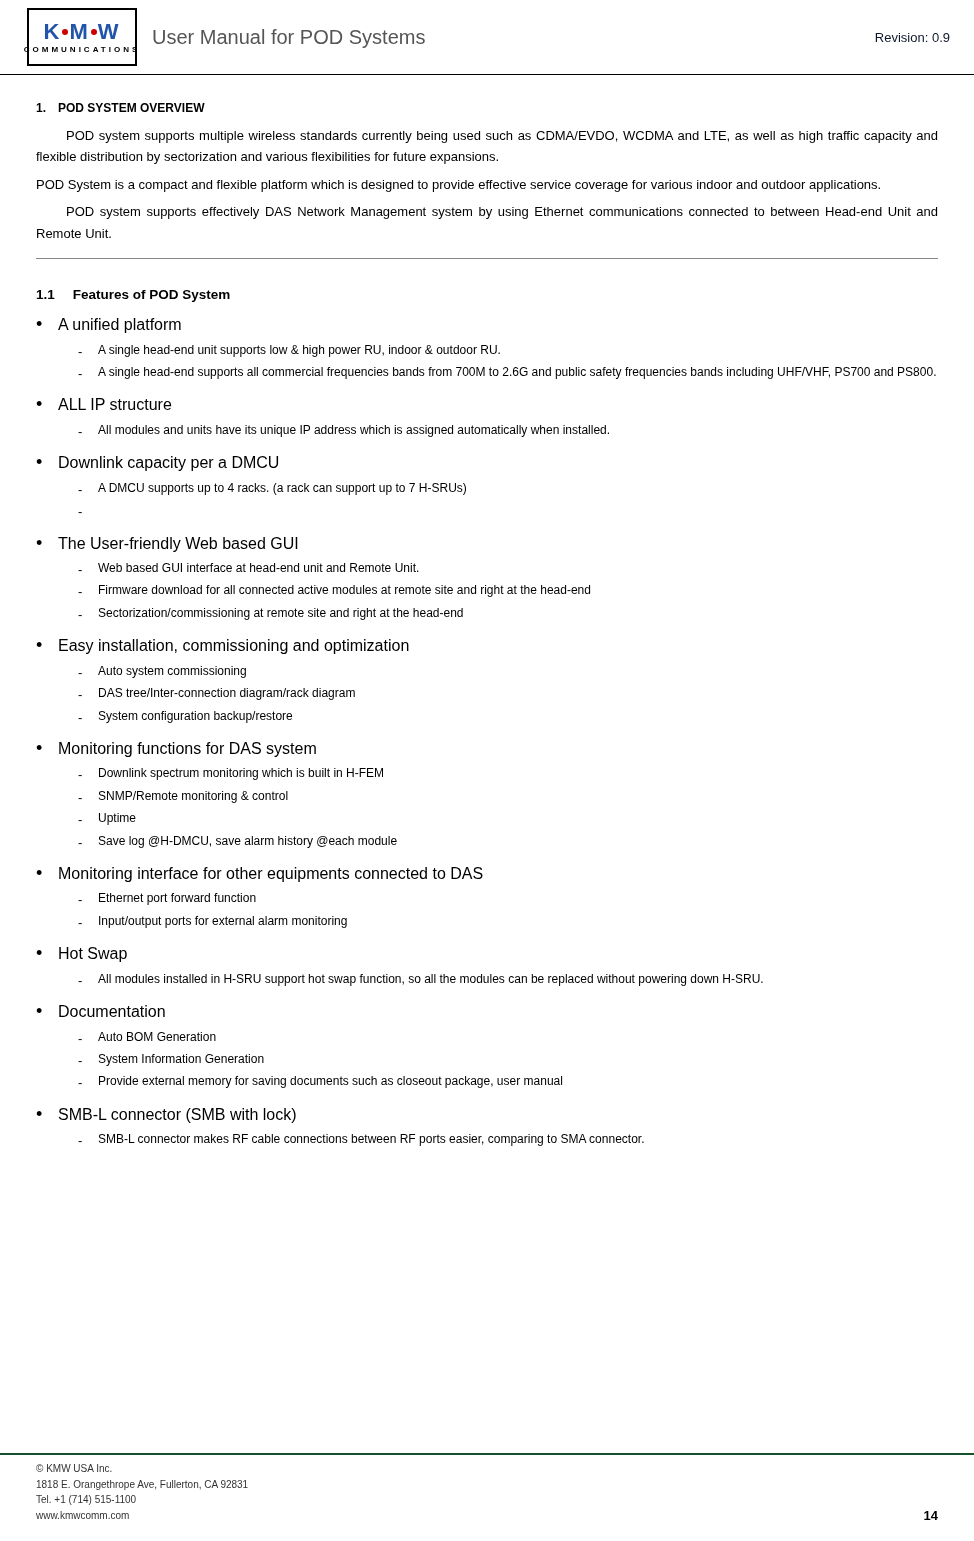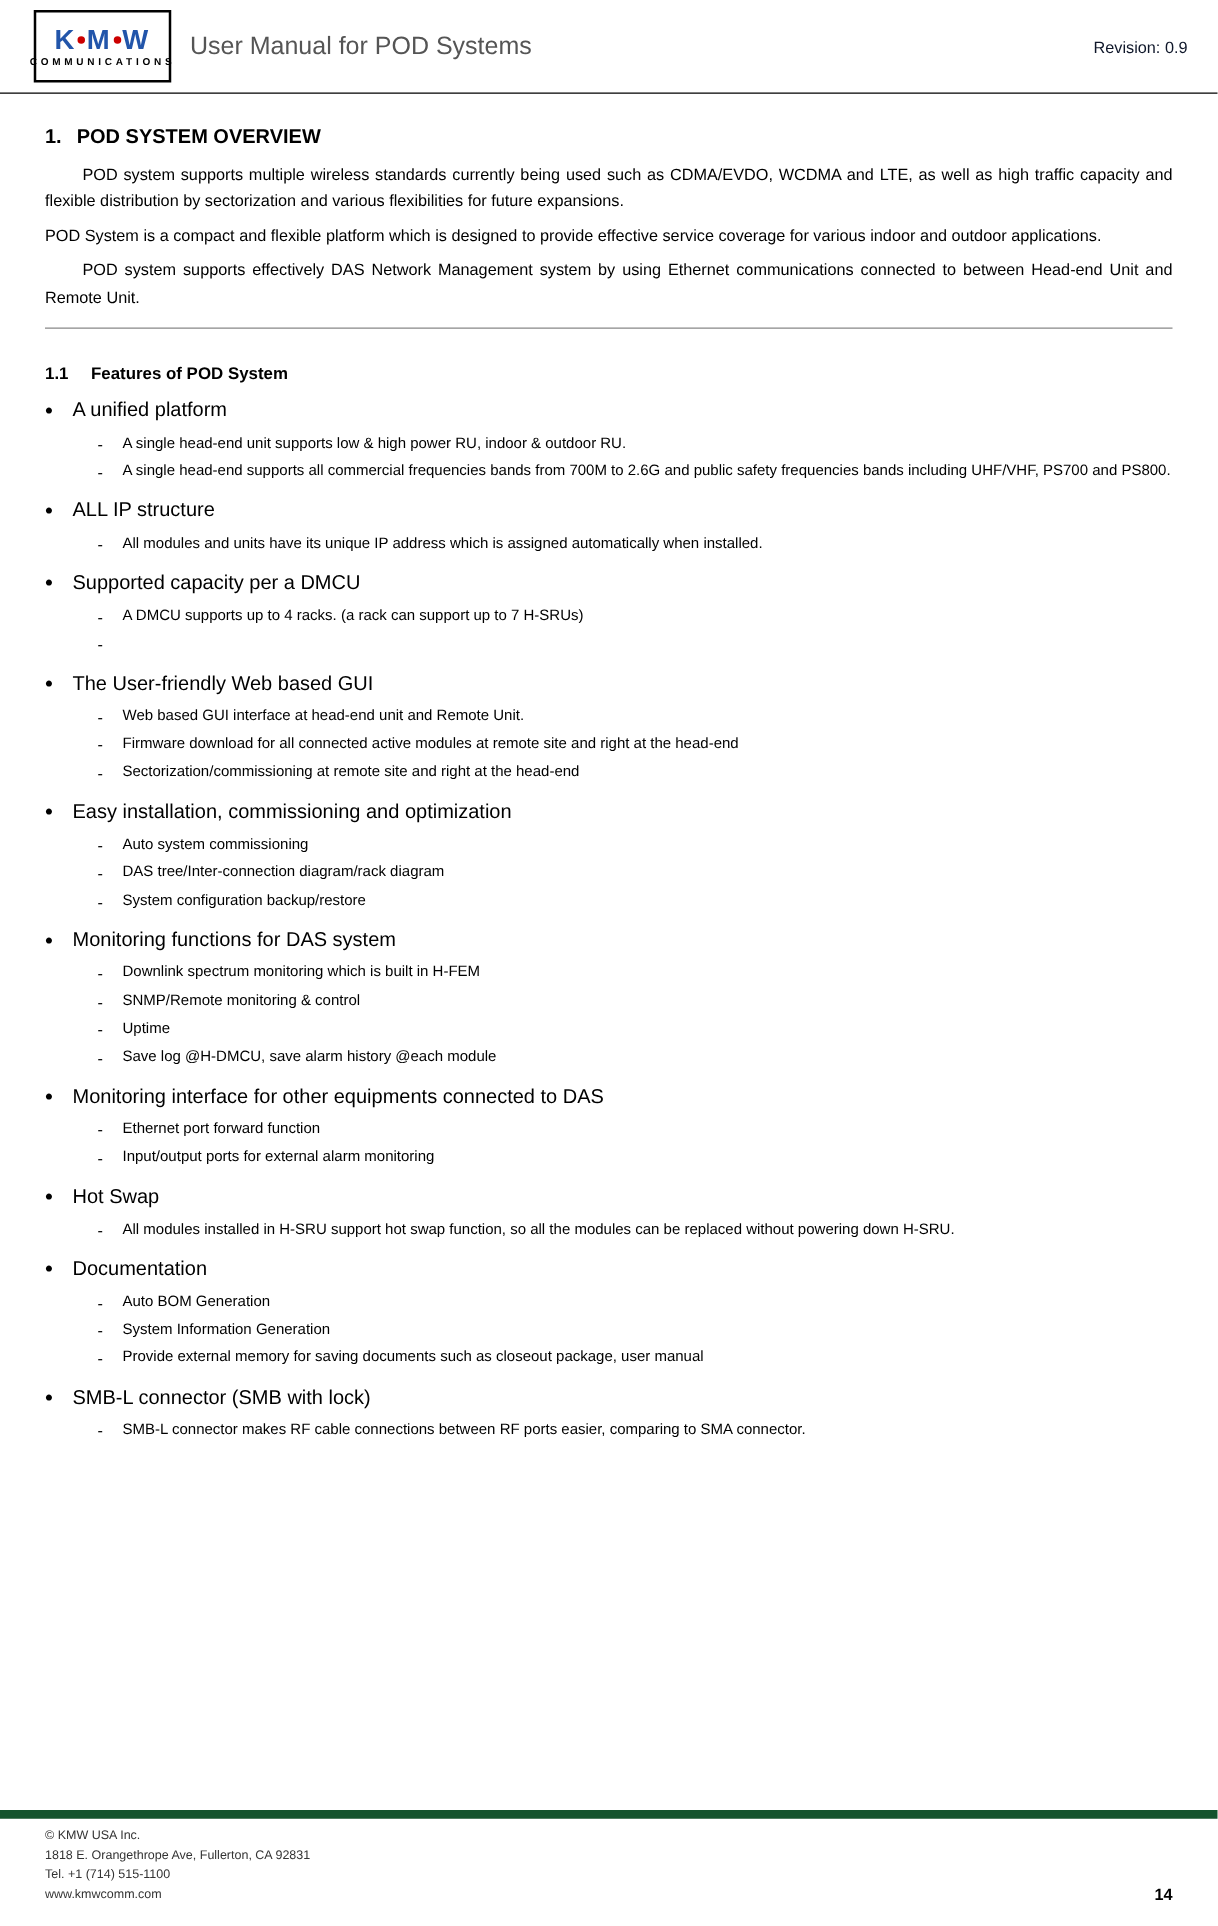--- a/index.html
+++ b/index.html
@@ -76,21 +76,21 @@
       width: 140px;
       text-align: right;
       font-size: 13px;
       color: #0f172a;
     }
     
     .content {
       padding: 10px 36px 80px 36px;
     }
     .section-title {
-      font-size: 16px;
+      font-size: 12px;
       font-weight: bold;
       margin-bottom: 10px;
       margin-top: 10px;
     }
     .section-number {
       margin-right: 12px;
     }
     .body-para {
       font-size: 13px;
       line-height: 1.65;
@@ -160,21 +160,21 @@
     
     .footer {
       position: absolute;
       bottom: 18px;
       left: 0;
       right: 0;
       display: flex;
       justify-content: space-between;
       align-items: flex-end;
       padding: 0 36px;
-      border-top: 7px solid #14532d;
+      border-top: 2px solid #14532d;
       padding-top: 6px;
     }
     .footer-left {
       font-size: 10px;
       color: #333;
       line-height: 1.55;
     }
     .footer-right {
       font-size: 13px;
       font-weight: bold;
@@ -250,21 +250,21 @@
               <li class="sub-item">
                 <span class="sub-dash">-</span>
                 <span class="sub-text">All modules and units have its unique IP address which is assigned automatically when installed.</span>
               </li>
             </ul>
           </div>
         </li>
         <li class="bullet-item">
           <span class="bullet-dot">•</span>
           <div class="bullet-content">
-            <div class="bullet-label">Supported capacity per a DMCU</div>
+            <div class="bullet-label">Downlink capacity per a DMCU</div>
             <ul class="sub-list">
               <li class="sub-item">
                 <span class="sub-dash">-</span>
                 <span class="sub-text">A DMCU supports up to 4 racks. (a rack can support up to 7 H-SRUs)</span>
               </li>
               <li class="sub-item">
                 <span class="sub-dash">-</span>
               </li>
             </ul>
           </div>

